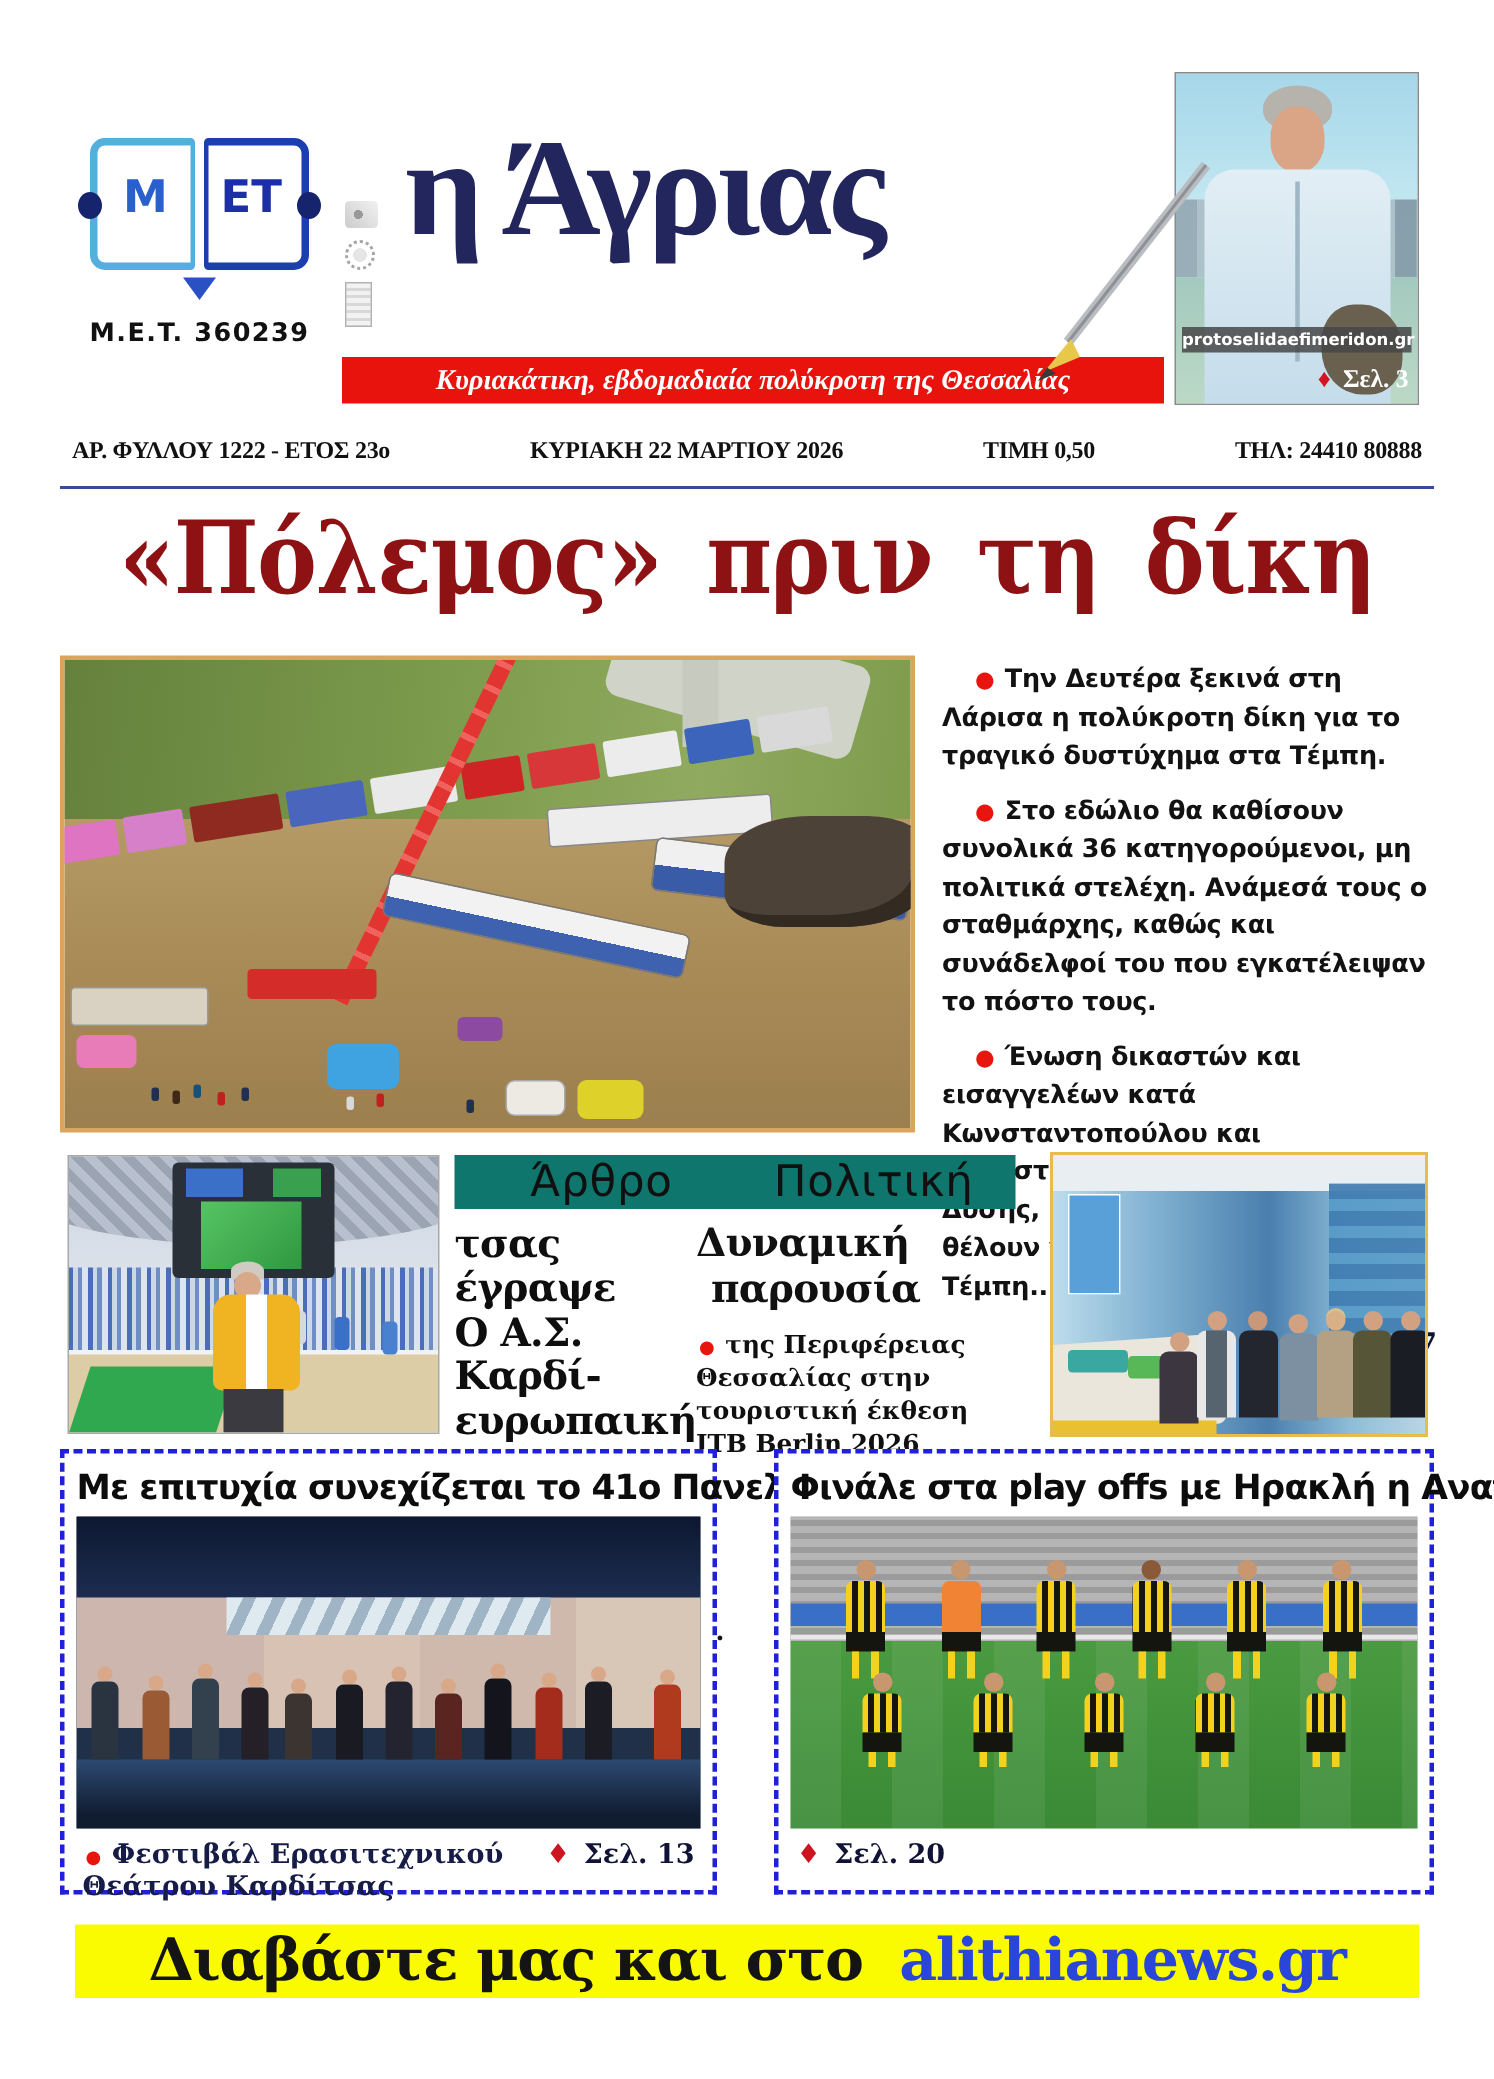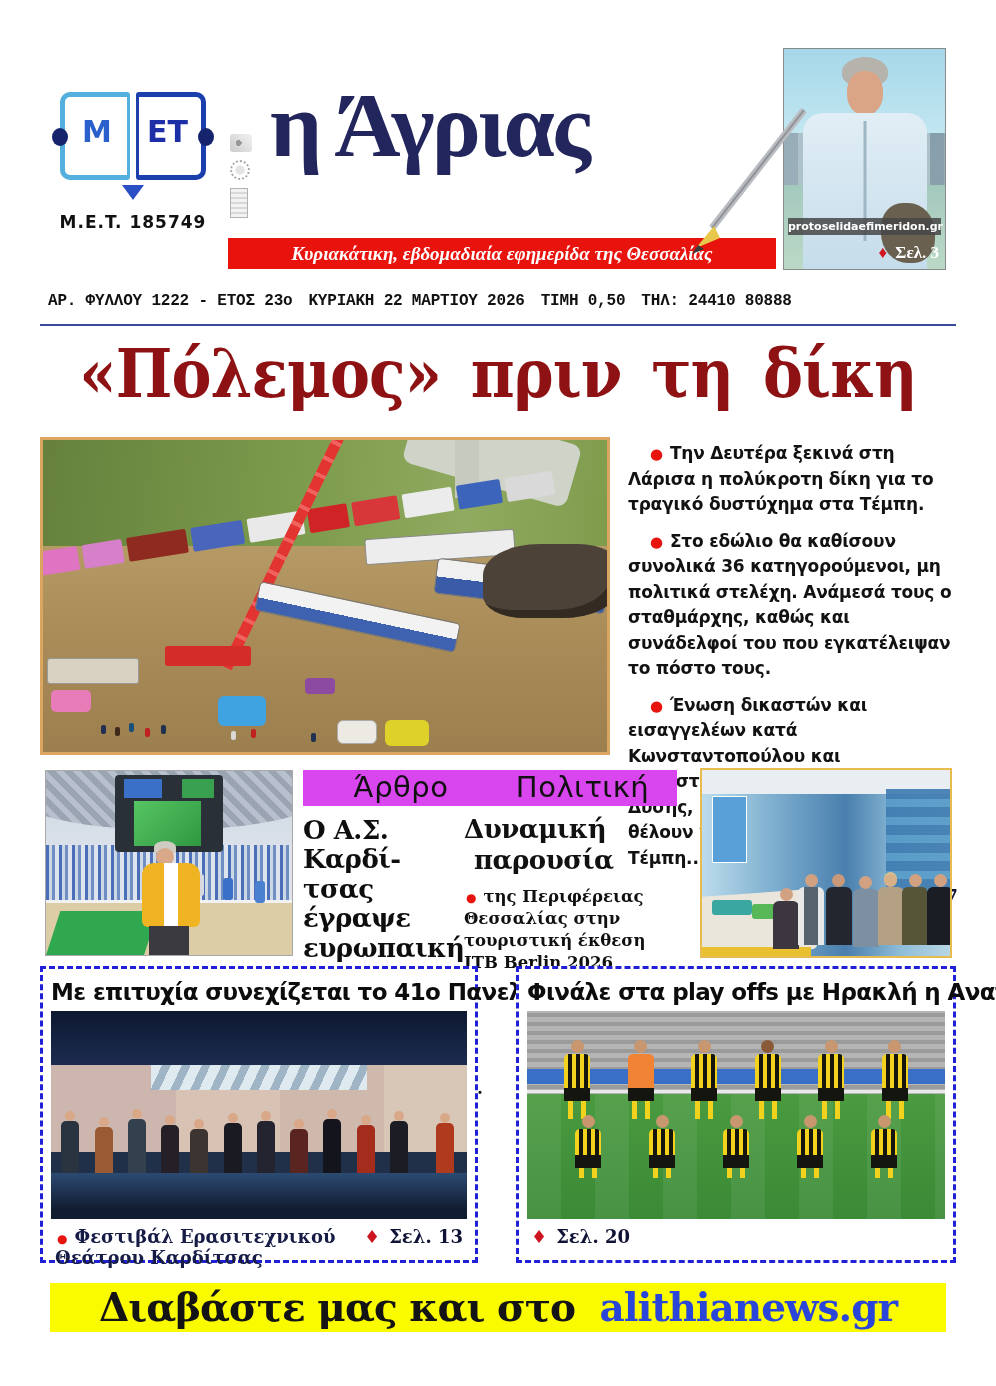--- a/index.html
+++ b/index.html
@@ -47,22 +47,22 @@
     border-radius:20px 20px 0 0; background:linear-gradient(180deg,#e2eef5,#c4dcea); }
   .tp-placket { position:absolute; left:50%; top:72px; transform:translateX(-50%); width:3px; height:120px; background:#9fb6c4; }
   .tp-jacket { position:absolute; right:10px; bottom:6px; width:54px; height:60px; border-radius:40% 50% 40% 50%; background:#6a6050; }
   .tp-watermark { position:absolute; left:4px; right:4px; bottom:34px; background:rgba(70,70,70,.85);
     color:#fff; font-family:"DejaVu Sans",sans-serif; font-weight:bold; font-size:11px; text-align:center; padding:2px 0; }
   .tp-pageref { position:absolute; right:6px; bottom:6px; color:#fff; font-weight:bold; font-size:17px; }
   .tp-pageref .dia { color:#d21520; margin-right:8px; }
 
   
   .infobar { position:absolute; left:40px; right:40px; top:292px; height:34px;
-    display:flex; align-items:flex-start;
-    border-bottom:2px solid #3a4a9a; font-family:Liberation Mono, monospace; font-weight:bold; font-size:16px; letter-spacing:-.2px; }
+    display:flex; justify-content:space-between; align-items:flex-start;
+    border-bottom:2px solid #3a4a9a; font-family:Liberation Serif, serif; font-weight:bold; font-size:16px; letter-spacing:-.2px; }
   .infobar span { padding:0 8px; }
 
   
   .lead-headline { position:absolute; left:40px; right:40px; top:334px; text-align:center;
     font-family:"DejaVu Serif",serif; font-weight:bold; font-size:60px; letter-spacing:-1px; word-spacing:10px;
     color:#8e1213; transform:scaleY(1.12); transform-origin:top; }
 
   .crash-photo { position:absolute; left:40px; top:437px; width:570px; height:318px; border:3px solid #d9a55f;
     background:linear-gradient(180deg,#b69a66 34%,#a98c58 62%,#9c7f4e); overflow:hidden; }
   .cp-grass { position:absolute; left:0; right:0; top:0; height:34%;
@@ -117,21 +117,21 @@
   .sd-man-face { position:absolute; left:44.8%; top:42%; width:18px; height:18px; border-radius:50%; background:#d8a888; }
   .sd-man-body { position:absolute; left:39%; top:50%; width:58px; height:64px; border-radius:12px 12px 6px 6px;
     background:linear-gradient(90deg,#f0b322 0 38%,#ffffff 38% 62%,#f0b322 62%); }
   .sd-man-legs { position:absolute; left:42%; top:84%; width:40px; height:16%; background:#3a3a40; }
   .sd-player { position:absolute; width:10px; height:22px; background:#3a70c8; border-radius:3px; }
   .sd-p1 { left:72%; top:58%; } .sd-p2 { left:85%; top:60%; background:#4a80d0; } .sd-p3 { left:60%; top:56%; background:#d8d8e0; }
 
   .section-col { position:absolute; top:770px; }
   .col-arthro { left:303px; width:172px; }
   .col-politiki { left:464px; width:213px; }
-  .sec-banner { height:36px; background:#d946ef; color:#101010; text-align:center;
+  .sec-banner { height:36px; background:#0f766e; color:#101010; text-align:center;
     font-family:"DejaVu Sans",sans-serif; font-weight:normal; font-size:29px; line-height:35px; letter-spacing:.5px;padding-left:24px; }
   .sec-headline { margin-top:10px; font-family:"DejaVu Serif",serif; font-weight:bold; font-size:26px; line-height:1.13; letter-spacing:-.5px; color:#0e0e0e; }
   .sec-headline span { display:block; }
   .byline { margin-top:12px; font-family:"DejaVu Serif",serif; font-weight:bold; font-size:17px; color:#101010; }
   .byline .rb { margin-left:10px; font-size:12px; }
   .byline-row2 { display:flex; justify-content:space-between; align-items:baseline; margin-top:4px; padding-left:12px;
     font-family:"DejaVu Serif",serif; font-weight:bold; font-size:17px; }
   .pol-title { margin-top:8px; font-family:"DejaVu Serif",serif; font-weight:bold; font-size:26px; line-height:1.2; letter-spacing:-.5px; }
   .pol-title .t2 { display:block; padding-left:10px; }
   .pol-body { margin-top:10px; font-family:"DejaVu Serif",serif; font-weight:bold; font-size:16.5px; line-height:1.32; color:#101010; }
@@ -225,37 +225,37 @@
   <div class="met-block">
     <div class="met-book">
       <div class="met-page l"></div>
       <div class="met-page r"></div>
       <div class="met-tab l"></div>
       <div class="met-tab r"></div>
       <div class="met-spine"></div>
       <div class="met-letter l">M</div>
       <div class="met-letter r">ET</div>
     </div>
-    <div class="met-code">M.E.T. 185749</div>
+    <div class="met-code">M.E.T. 360239</div>
   </div>
 
   <div class="masthead">
     <div class="stamps">
       <div class="stamp s1"></div>
       <div class="stamp s2"></div>
       <div class="stamp s3"></div>
     </div>
     <div class="mast-title">η Άγριας</div>
     <svg class="pencil" width="150" height="170" viewBox="0 0 150 170">
       <line x1="144" y1="2" x2="52" y2="120" stroke="#b9bcc0" stroke-width="7"></line>
       <line x1="144" y1="2" x2="52" y2="120" stroke="#8e9296" stroke-width="2"></line>
       <polygon points="54,118 36,140 60,130" fill="#e8c84a"></polygon>
       <polygon points="38,137 32,146 44,141" fill="#3a3a3a"></polygon>
     </svg>
-    <div class="mast-sub">Κυριακάτικη, εβδομαδιαία εφημερίδα της Θεσσαλίας</div>
+    <div class="mast-sub">Κυριακάτικη, εβδομαδιαία πολύκροτη της Θεσσαλίας</div>
   </div>
 
   <div class="top-photo">
     <div class="tp-buildings"></div>
     <div class="tp-sea"></div>
     <div class="tp-hair"></div>
     <div class="tp-face"></div>
     <div class="tp-shirt"></div>
     <div class="tp-placket"></div>
     <div class="tp-jacket"></div>
@@ -330,22 +330,22 @@
     <div class="sd-player sd-p3"></div>
     <div class="sd-man-hair"></div>
     <div class="sd-man-face"></div>
     <div class="sd-man-body"></div>
     <div class="sd-man-legs"></div>
   </div>
 
   <div class="section-col col-arthro">
     <div class="sec-banner">Άρθρο</div>
     <div class="sec-headline">
+      <span>τσας έγραψε</span>
       <span>Ο Α.Σ. Καρδί-</span>
-      <span>τσας έγραψε</span>
       <span>ευρωπαική ιστο-</span>
       <span>ρία</span>
     </div>
     <div class="byline">
       <span class="rb">●</span><span>Γράφει ο Γιώργος</span>
     </div>
     <div class="byline-row2">
       <span>Αμβροσίου</span>
       <span class="pageref"><span class="dia">♦</span><span>Σελ. 3</span></span>
     </div>

